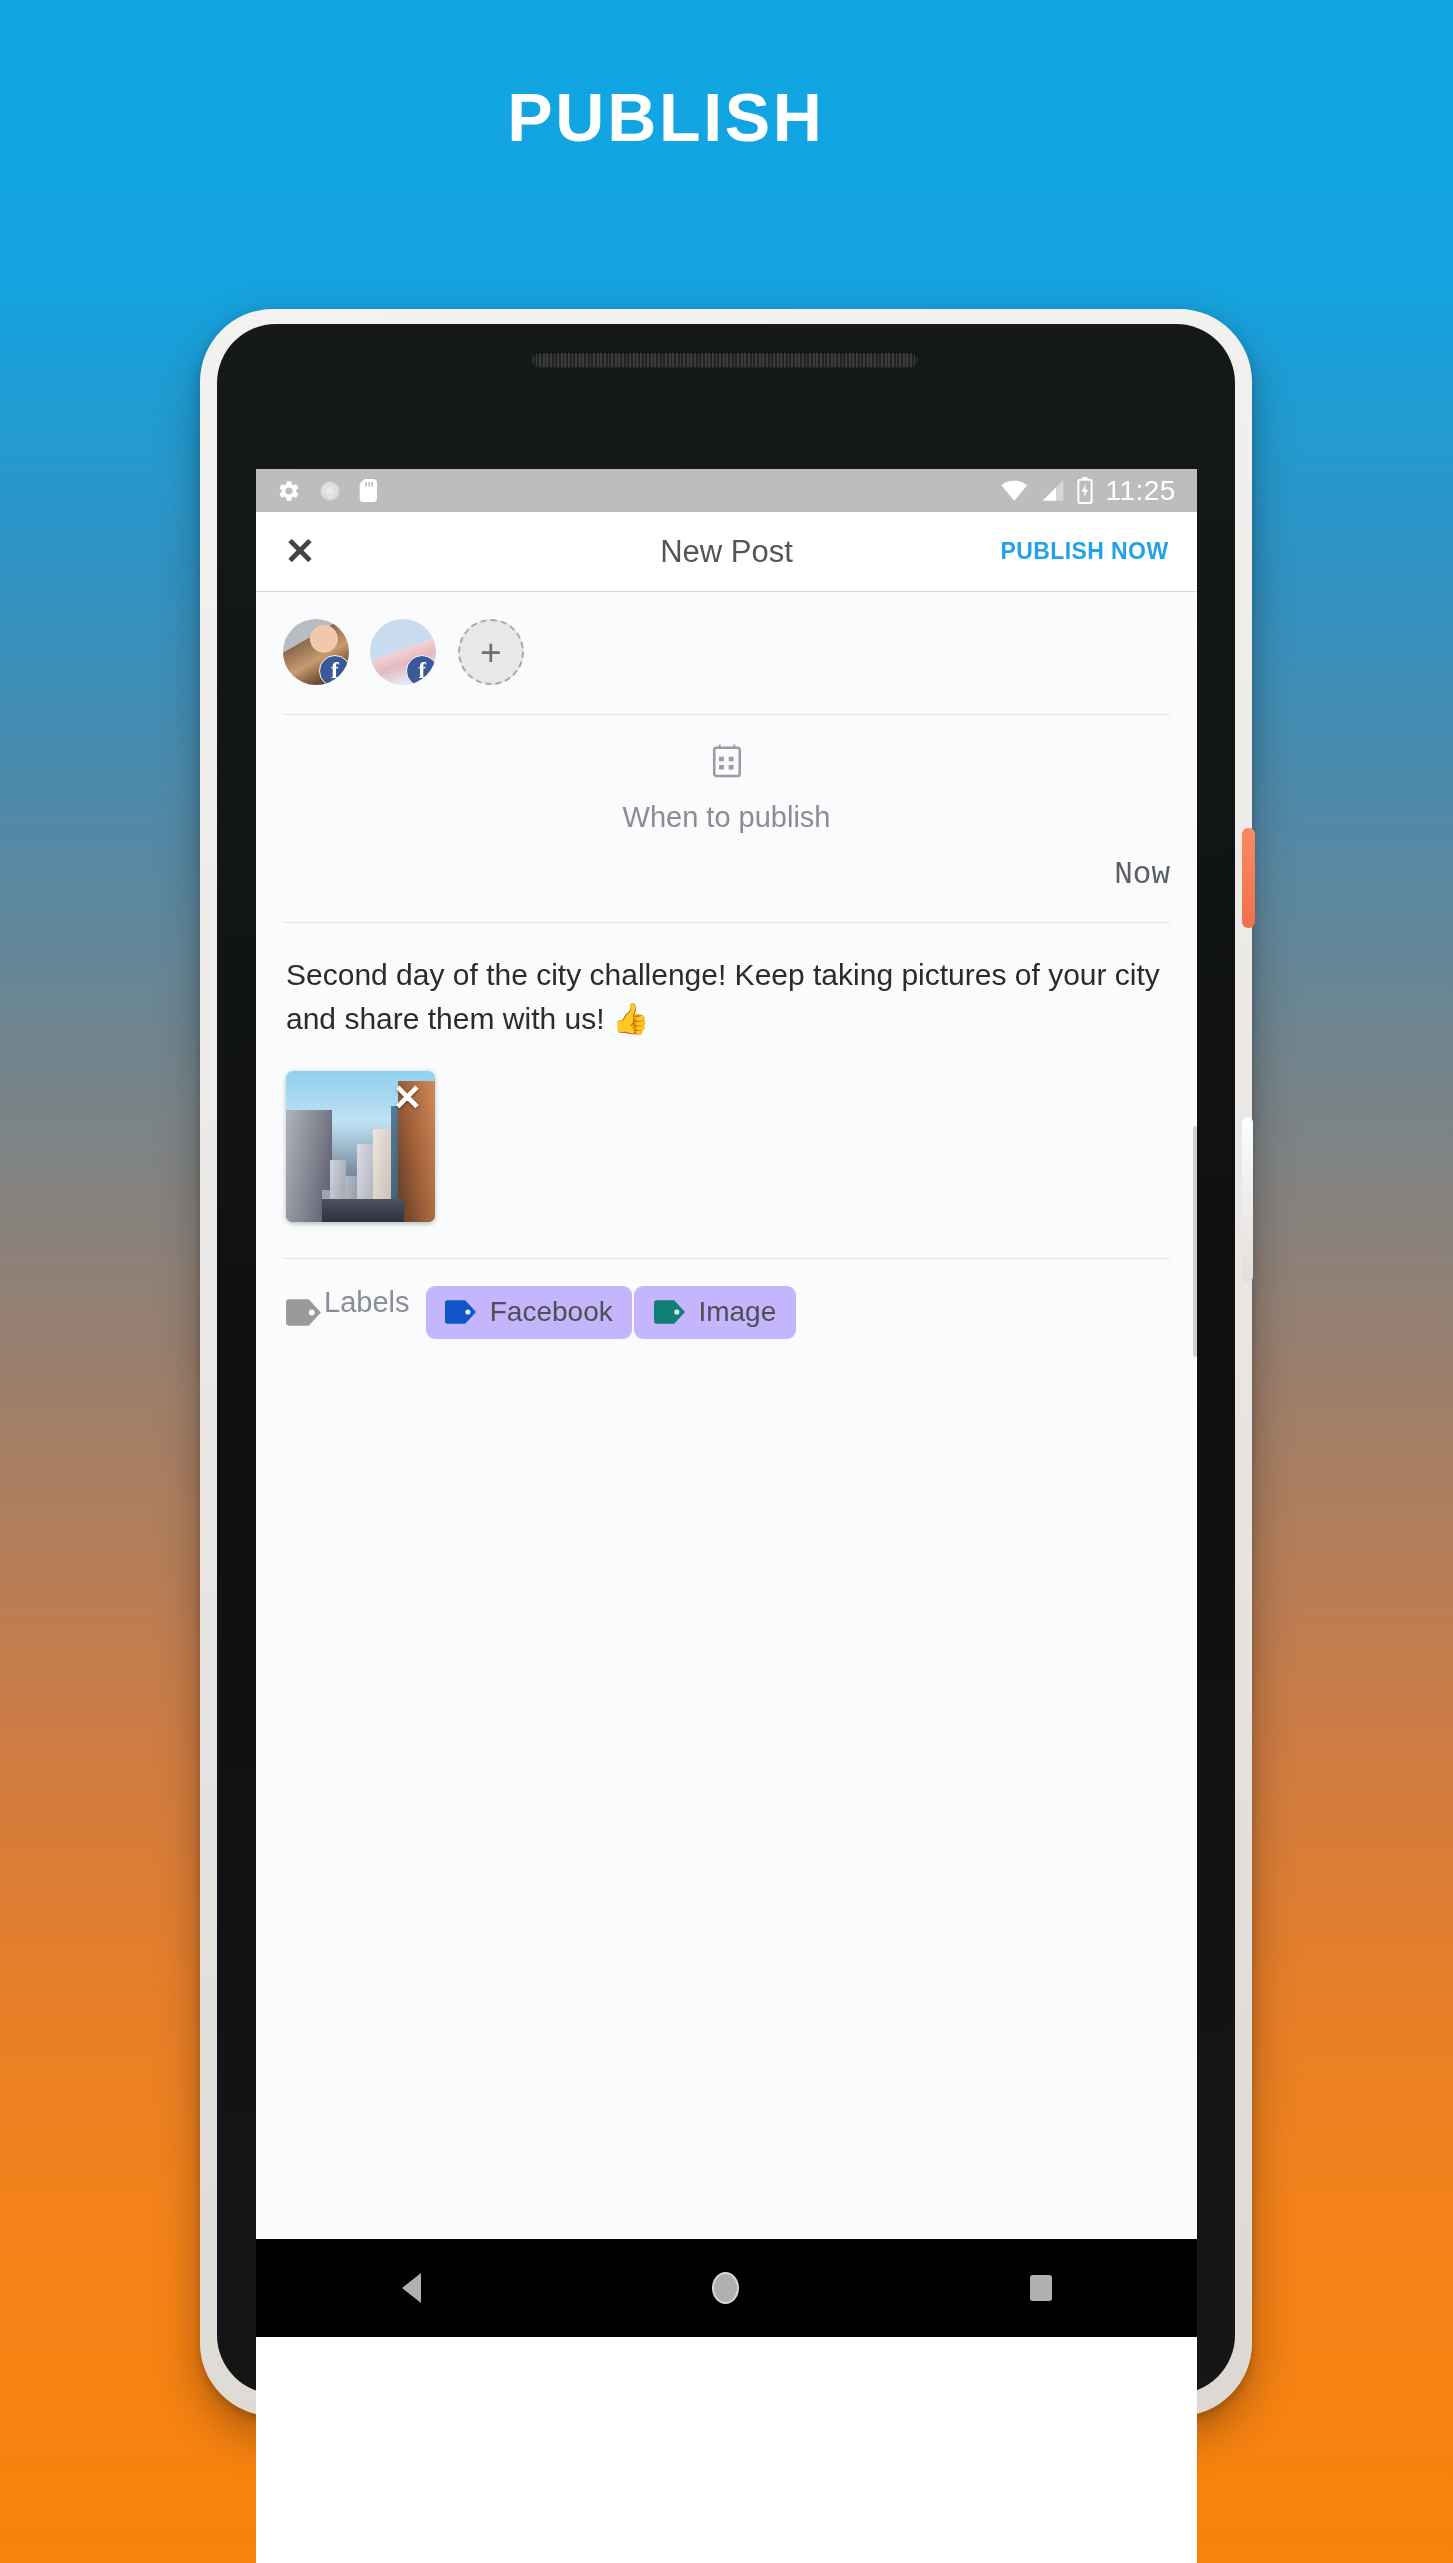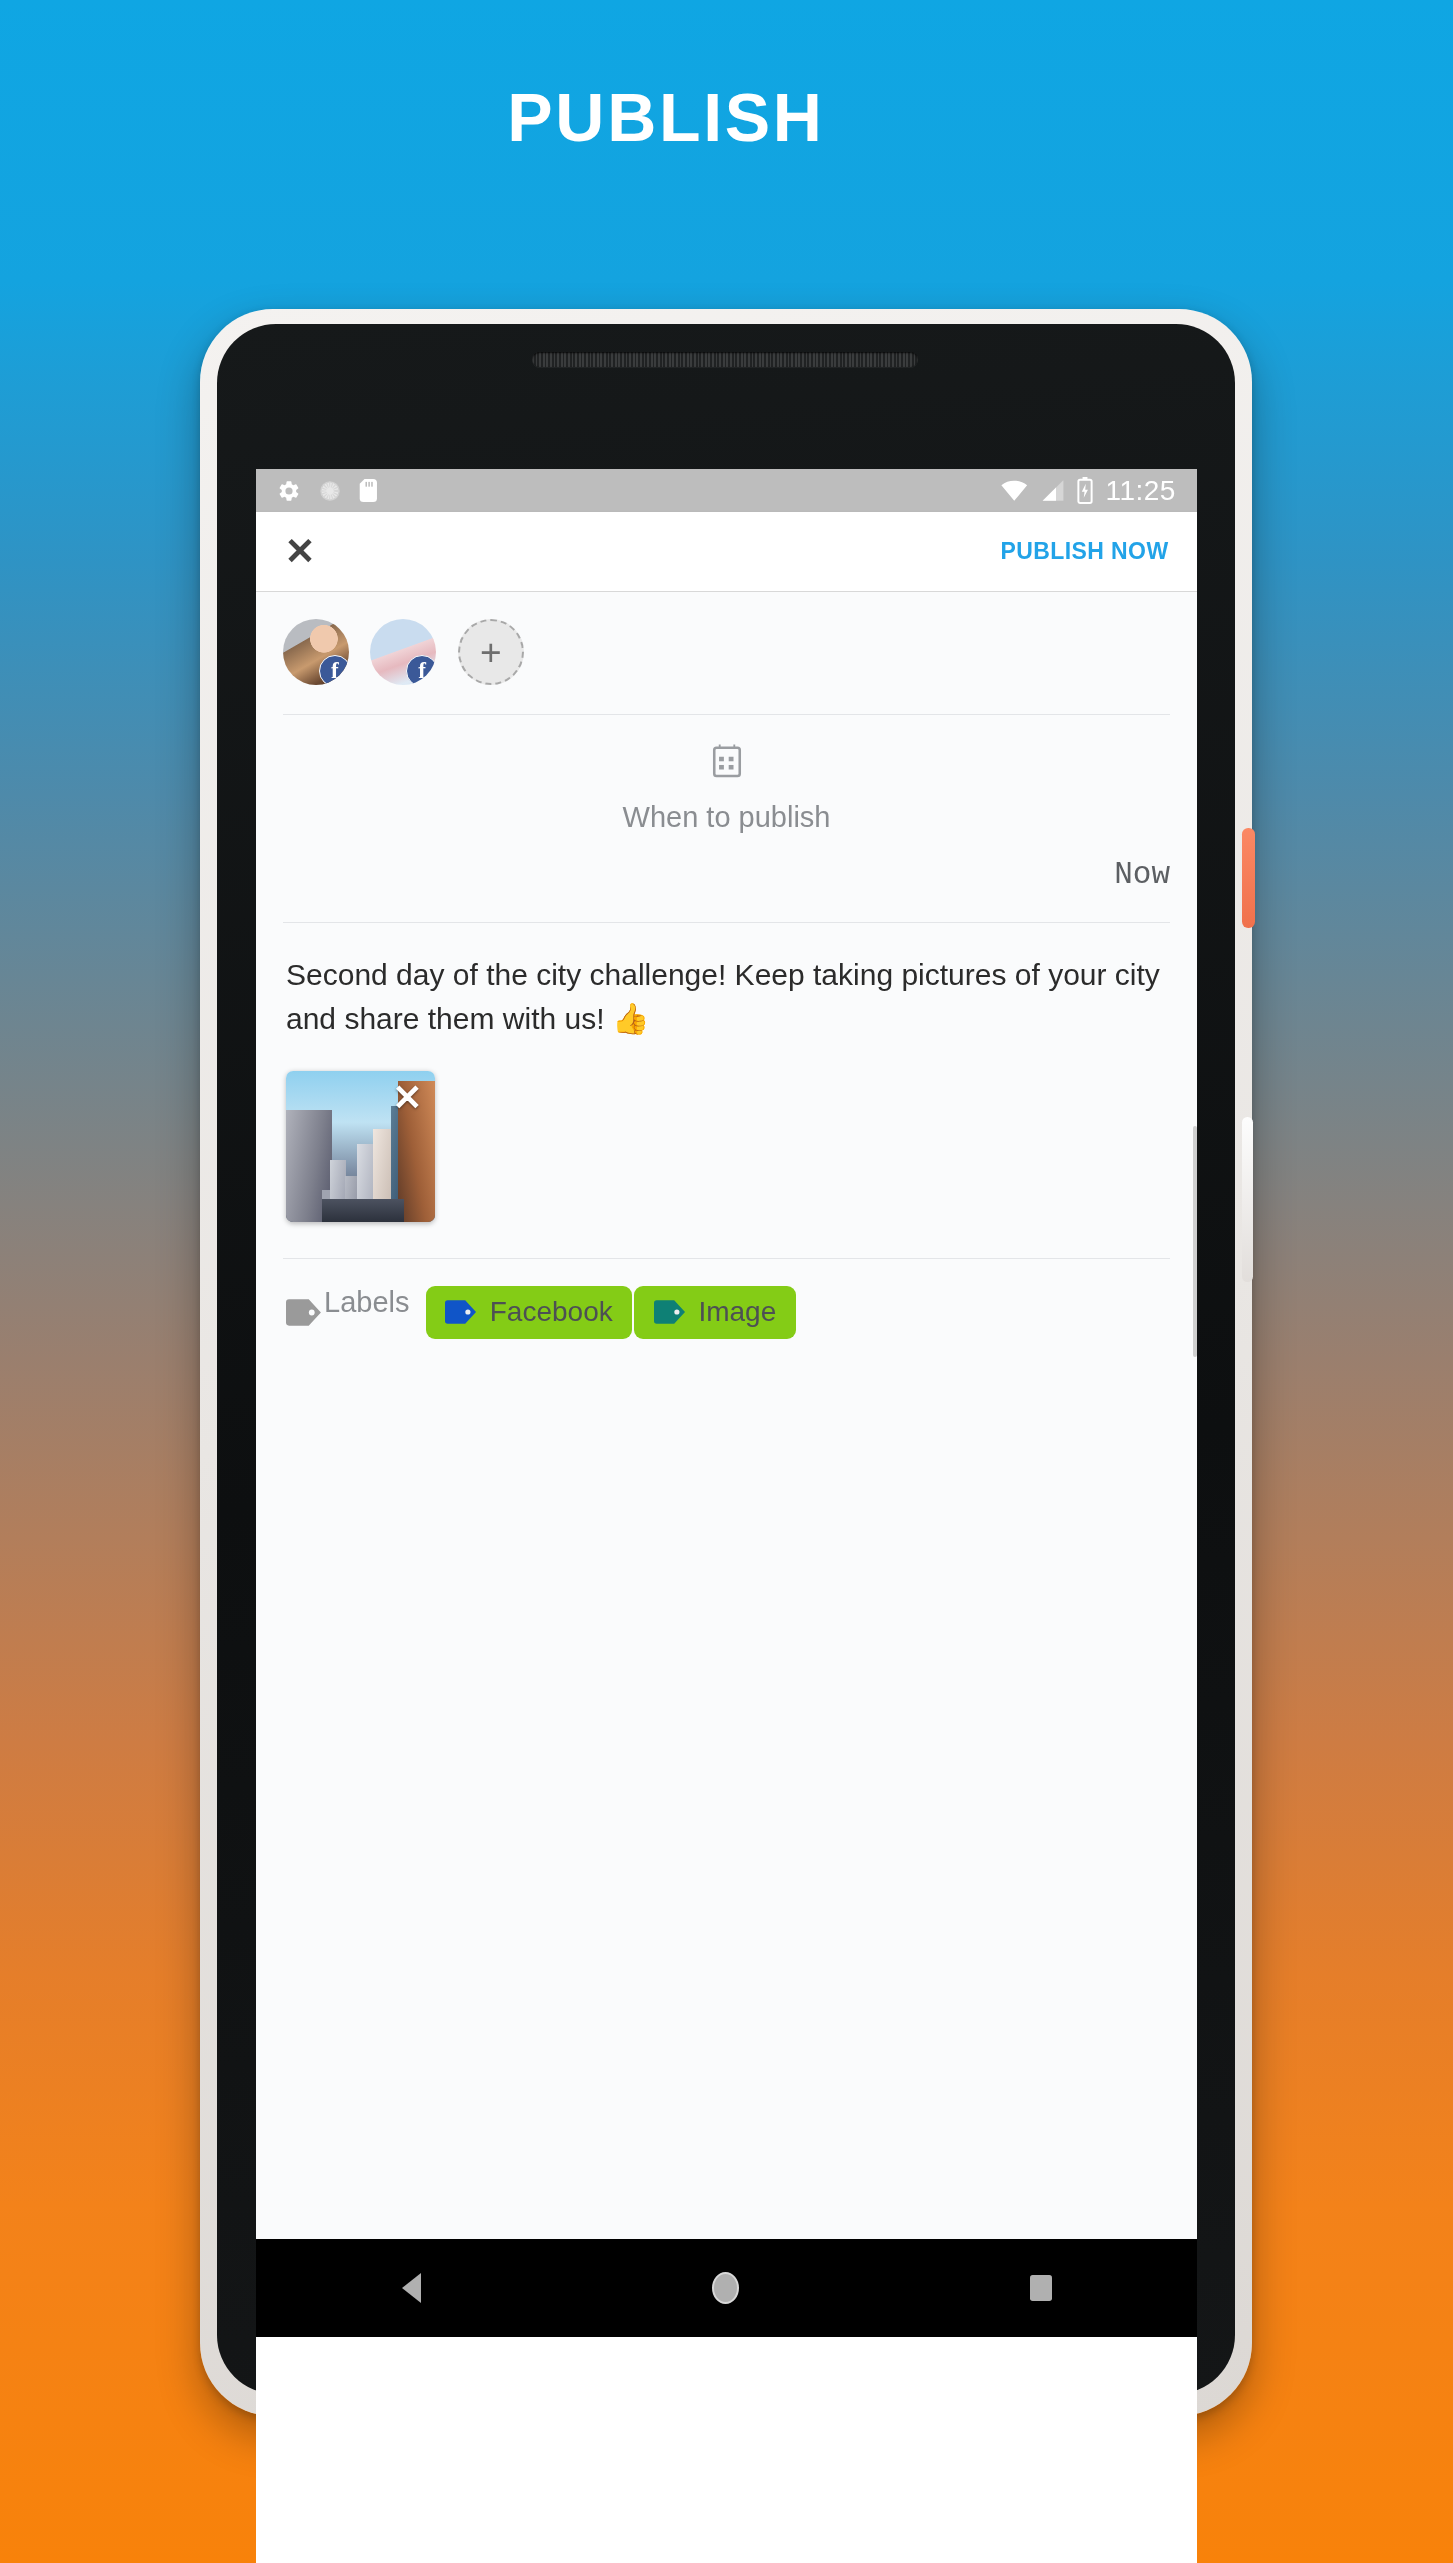--- a/index.html
+++ b/index.html
@@ -179,21 +179,21 @@
   }
 
   
   .labels-row {
     display:flex; gap:2px;
     padding:27px 27px 27px 30px;
   }
   .labels-title { font-size:29px; color:#8a8d91; margin-right:14.2px; }
   .chip {
     display:flex; align-items:center; gap:12.5px;
-    background:#84cc16; border-radius:9px;
+    background:#c4b5fd; border-radius:9px;
     padding:10.7px 19.6px; font-size:28px; color:#4d5054;
   }
 
   
   .navbar {
     position:absolute; left:256px; top:2239px;
     width:941px; height:98px; background:#000000;
     display:flex; align-items:center; justify-content:space-around;
   }
   .nav-back {
@@ -263,20 +263,21 @@
             <rect x="0.6" y="2.2" width="10.8" height="19" rx="1.4" fill="none" stroke="#fff" stroke-width="1.6"></rect>
             <path d="M6.6 5.5L3.4 12h2.2l-0.6 5 3.4-6.6H6.2l0.4-4.9z"></path>
           </svg>
         </span>
         <span class="sb-time">11:25</span>
       </div>
     </div>
 
     <div class="appbar">
       <span class="close-x">✕</span>
+      <div class="appbar-title">New Post</div>
       <div class="appbar-action">PUBLISH NOW</div>
     </div>
 
     <div class="content">
       <div class="scroll-track">
         <div class="scroll-thumb"></div>
       </div>
 
       <div class="avatar-row">
         <div class="avatar av1">

